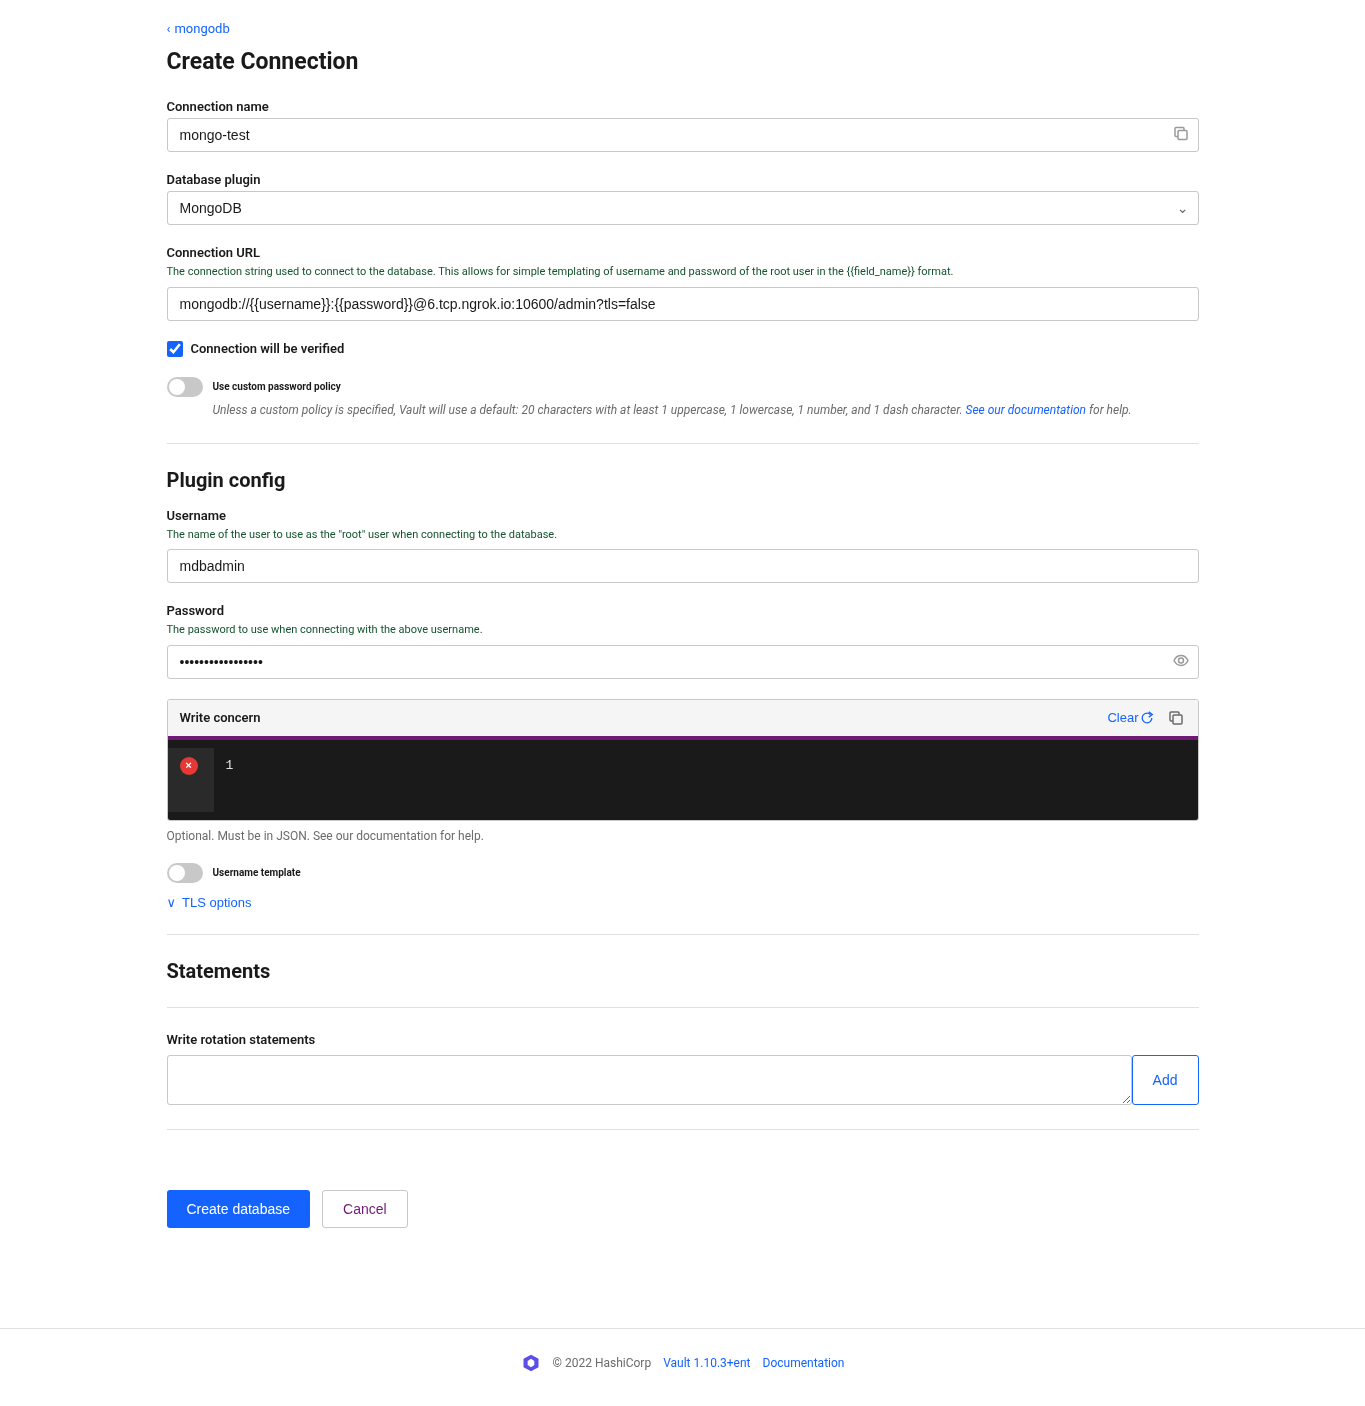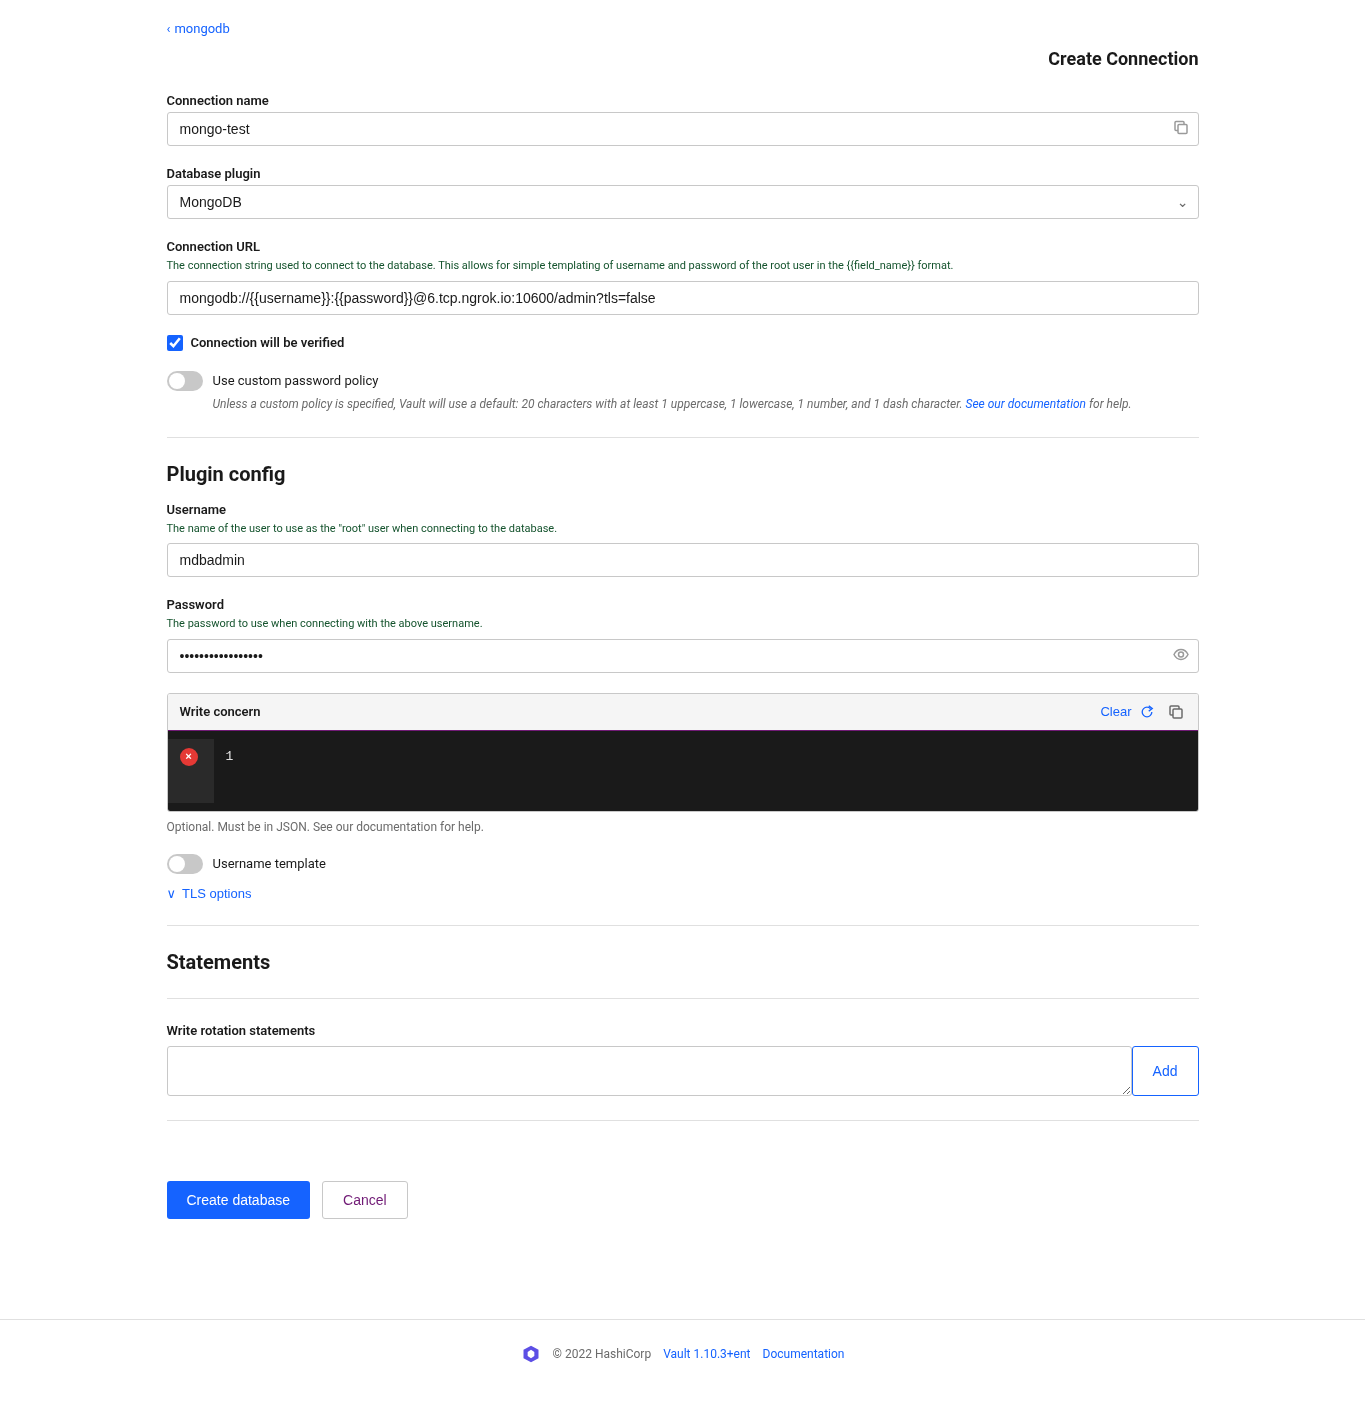--- a/index.html
+++ b/index.html
@@ -18,25 +18,24 @@
     .back-link {
       color: #1563ff;
       text-decoration: none;
       font-size: 13px;
       display: inline-flex;
       align-items: center;
       gap: 4px;
       margin-bottom: 12px;
     }
     .page-title {
-      font-size: 18px;
+      font-size: 23px;
       font-weight: 700;
       margin-bottom: 24px;
       color: #1a1a1a;
-      text-align: right;
     }
     .field-group {
       margin-bottom: 20px;
     }
     .field-label {
       font-weight: 600;
       font-size: 13px;
       margin-bottom: 4px;
       color: #1a1a1a;
     }
@@ -131,22 +130,22 @@
       width: 16px;
       height: 16px;
       background: #fff;
       border-radius: 50%;
       position: absolute;
       top: 2px;
       left: 2px;
       transition: left 0.2s;
     }
     .toggle-label {
-      font-weight: 400;
-      font-size: 13px;
+      font-weight: 700;
+      font-size: 10px;
       text-align: right;
     }
     .toggle-description {
       font-size: 12px;
       color: #6b6b6b;
       margin-left: 46px;
       line-height: 1.5;
       font-style: italic;
     }
     .toggle-description a {
@@ -170,40 +169,40 @@
       border-radius: 3px;
       overflow: hidden;
       margin-bottom: 8px;
     }
     .write-concern-header {
       display: flex;
       align-items: center;
       justify-content: space-between;
       padding: 8px 12px;
       background: #f5f5f5;
-      border-bottom: 1px solid #701a75;
+      border-bottom: 4px solid #701a75;
     }
     .write-concern-title {
       font-weight: 600;
       font-size: 13px;
     }
     .write-concern-actions {
       display: flex;
       align-items: center;
       gap: 8px;
     }
     .clear-btn {
       background: none;
       border: none;
       color: #1563ff;
       cursor: pointer;
       font-size: 13px;
       display: flex;
       align-items: center;
-      gap: 8px;
+      gap: 1px;
       padding: 2px 4px;
     }
     .copy-icon-btn {
       background: none;
       border: none;
       cursor: pointer;
       color: #6b6b6b;
       padding: 2px;
       display: flex;
       align-items: center;

